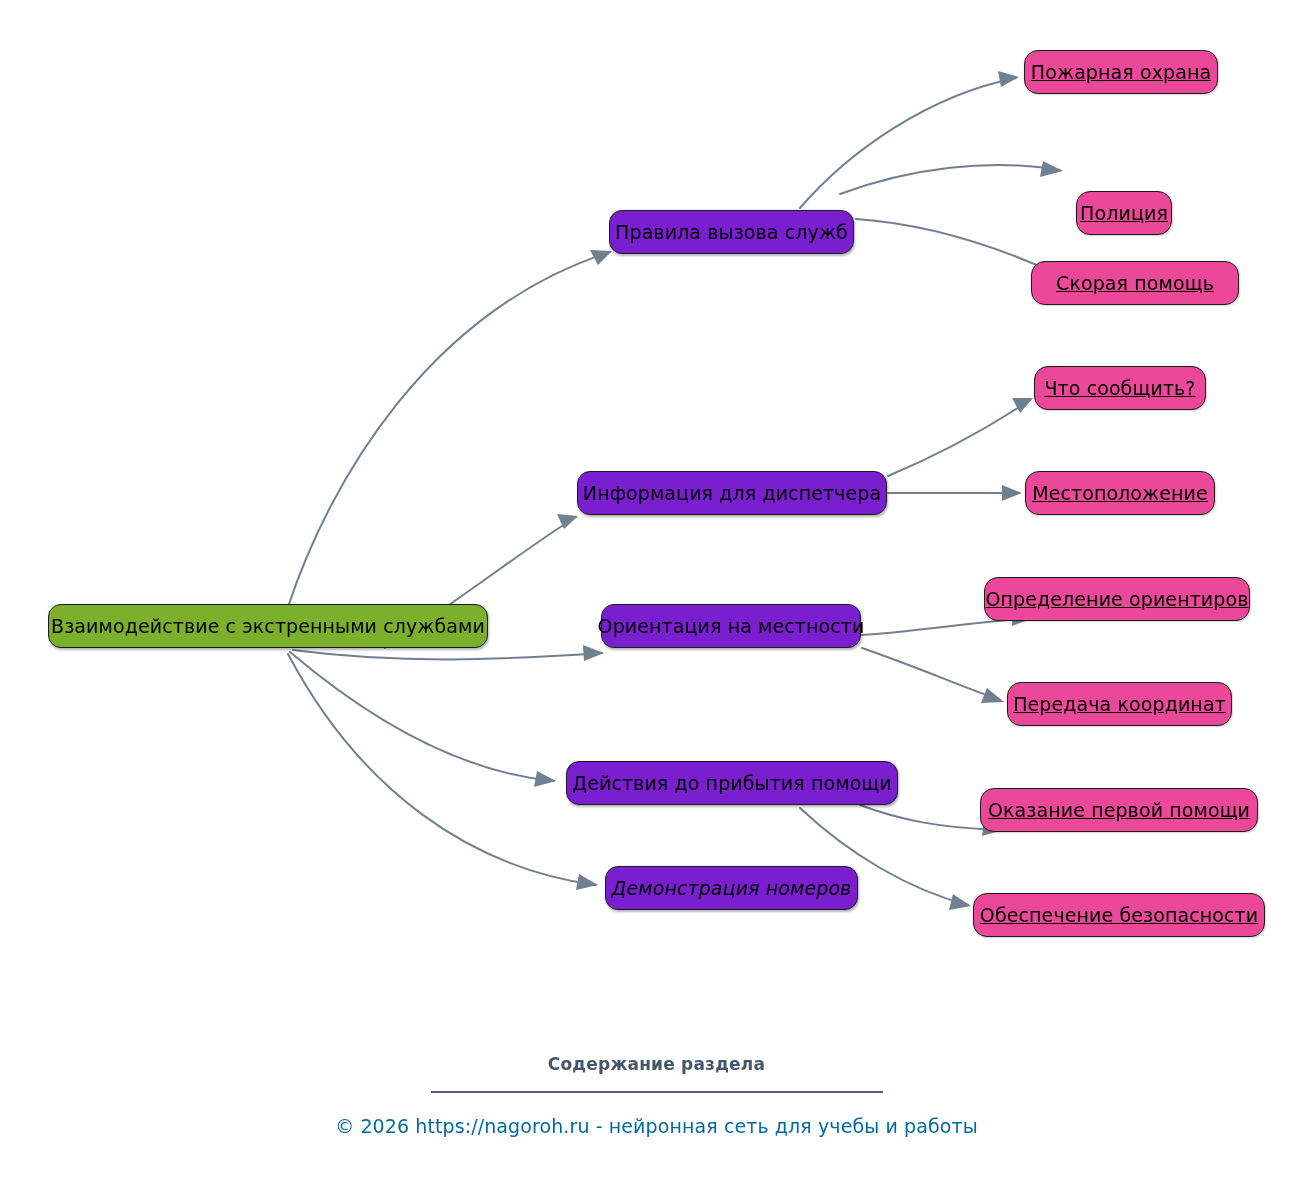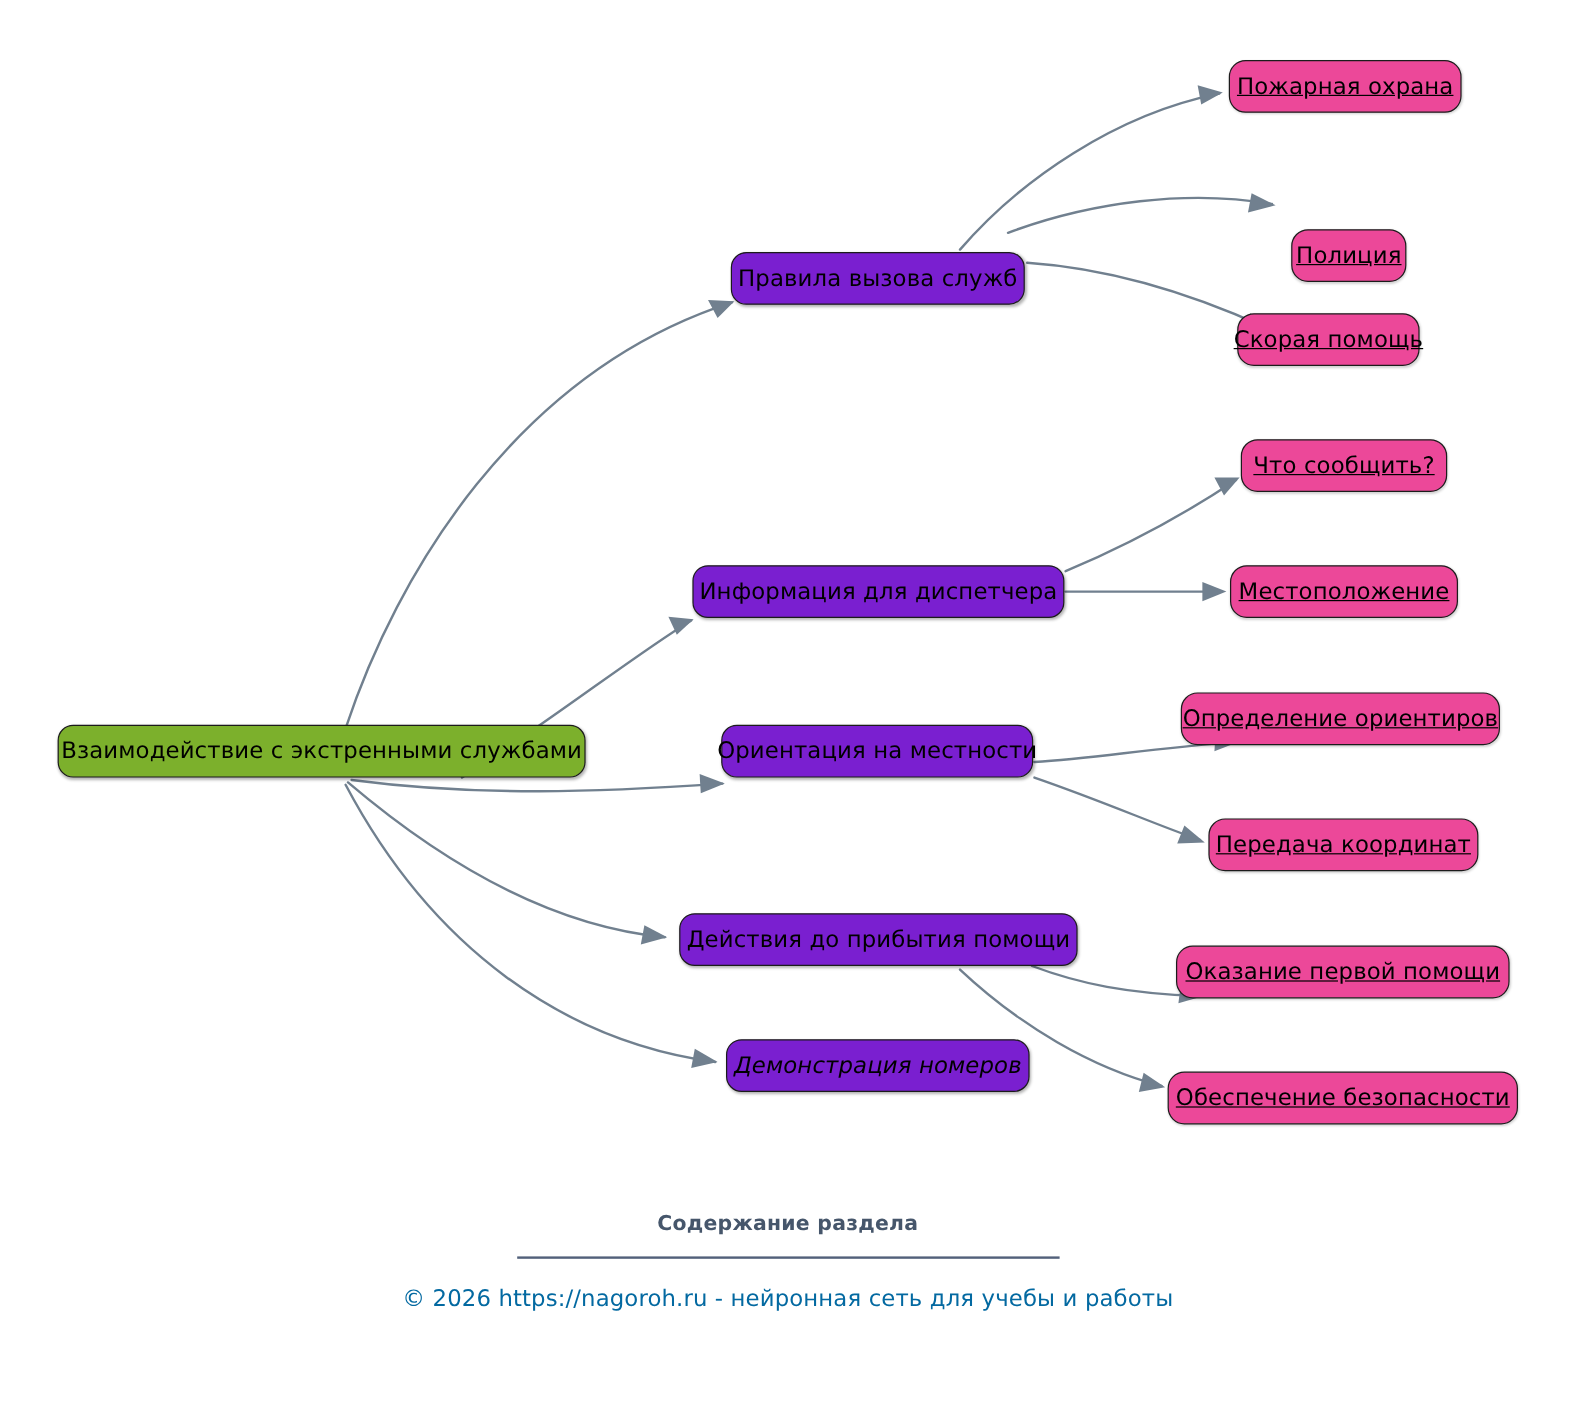--- a/index.html
+++ b/index.html
@@ -87,20 +87,21 @@
     left: 0;
     top: 1010px;
     width: 1313px;
     text-align: center;
   }
   #footer-title {
     font-size: 17px;
     font-weight: bold;
     color: #46566b;
     letter-spacing: 0.2px;
+    margin-top: 44px;
   }
   #footer-divider {
     width: 452px;
     height: 0;
     margin: 17px auto 0 auto;
     border-bottom: 2px solid #52607a;
   }
   #footer-copyright {
     margin-top: 22px;
     font-size: 19px;
@@ -195,21 +196,21 @@
   </div>
 
   <div class="node node-leaf" style="left:1024px; top:50px; width:194px;">
     <span>Пожарная охрана</span>
   </div>
 
   <div class="node node-leaf" style="left:1076px; top:155px; width:96px;margin-top:36px;">
     <span>Полиция</span>
   </div>
 
-  <div class="node node-leaf" style="left:1031px; top:261px; width:152px;">
+  <div class="node node-leaf" style="left:1031px; top:261px; width:208px;">
     <span>Скорая помощь</span>
   </div>
 
   <div class="node node-branch" style="left:577px; top:471px; width:310px;">
     <span>Информация для диспетчера</span>
   </div>
 
   <div class="node node-leaf" style="left:1034px; top:366px; width:172px;">
     <span>Что сообщить?</span>
   </div>

